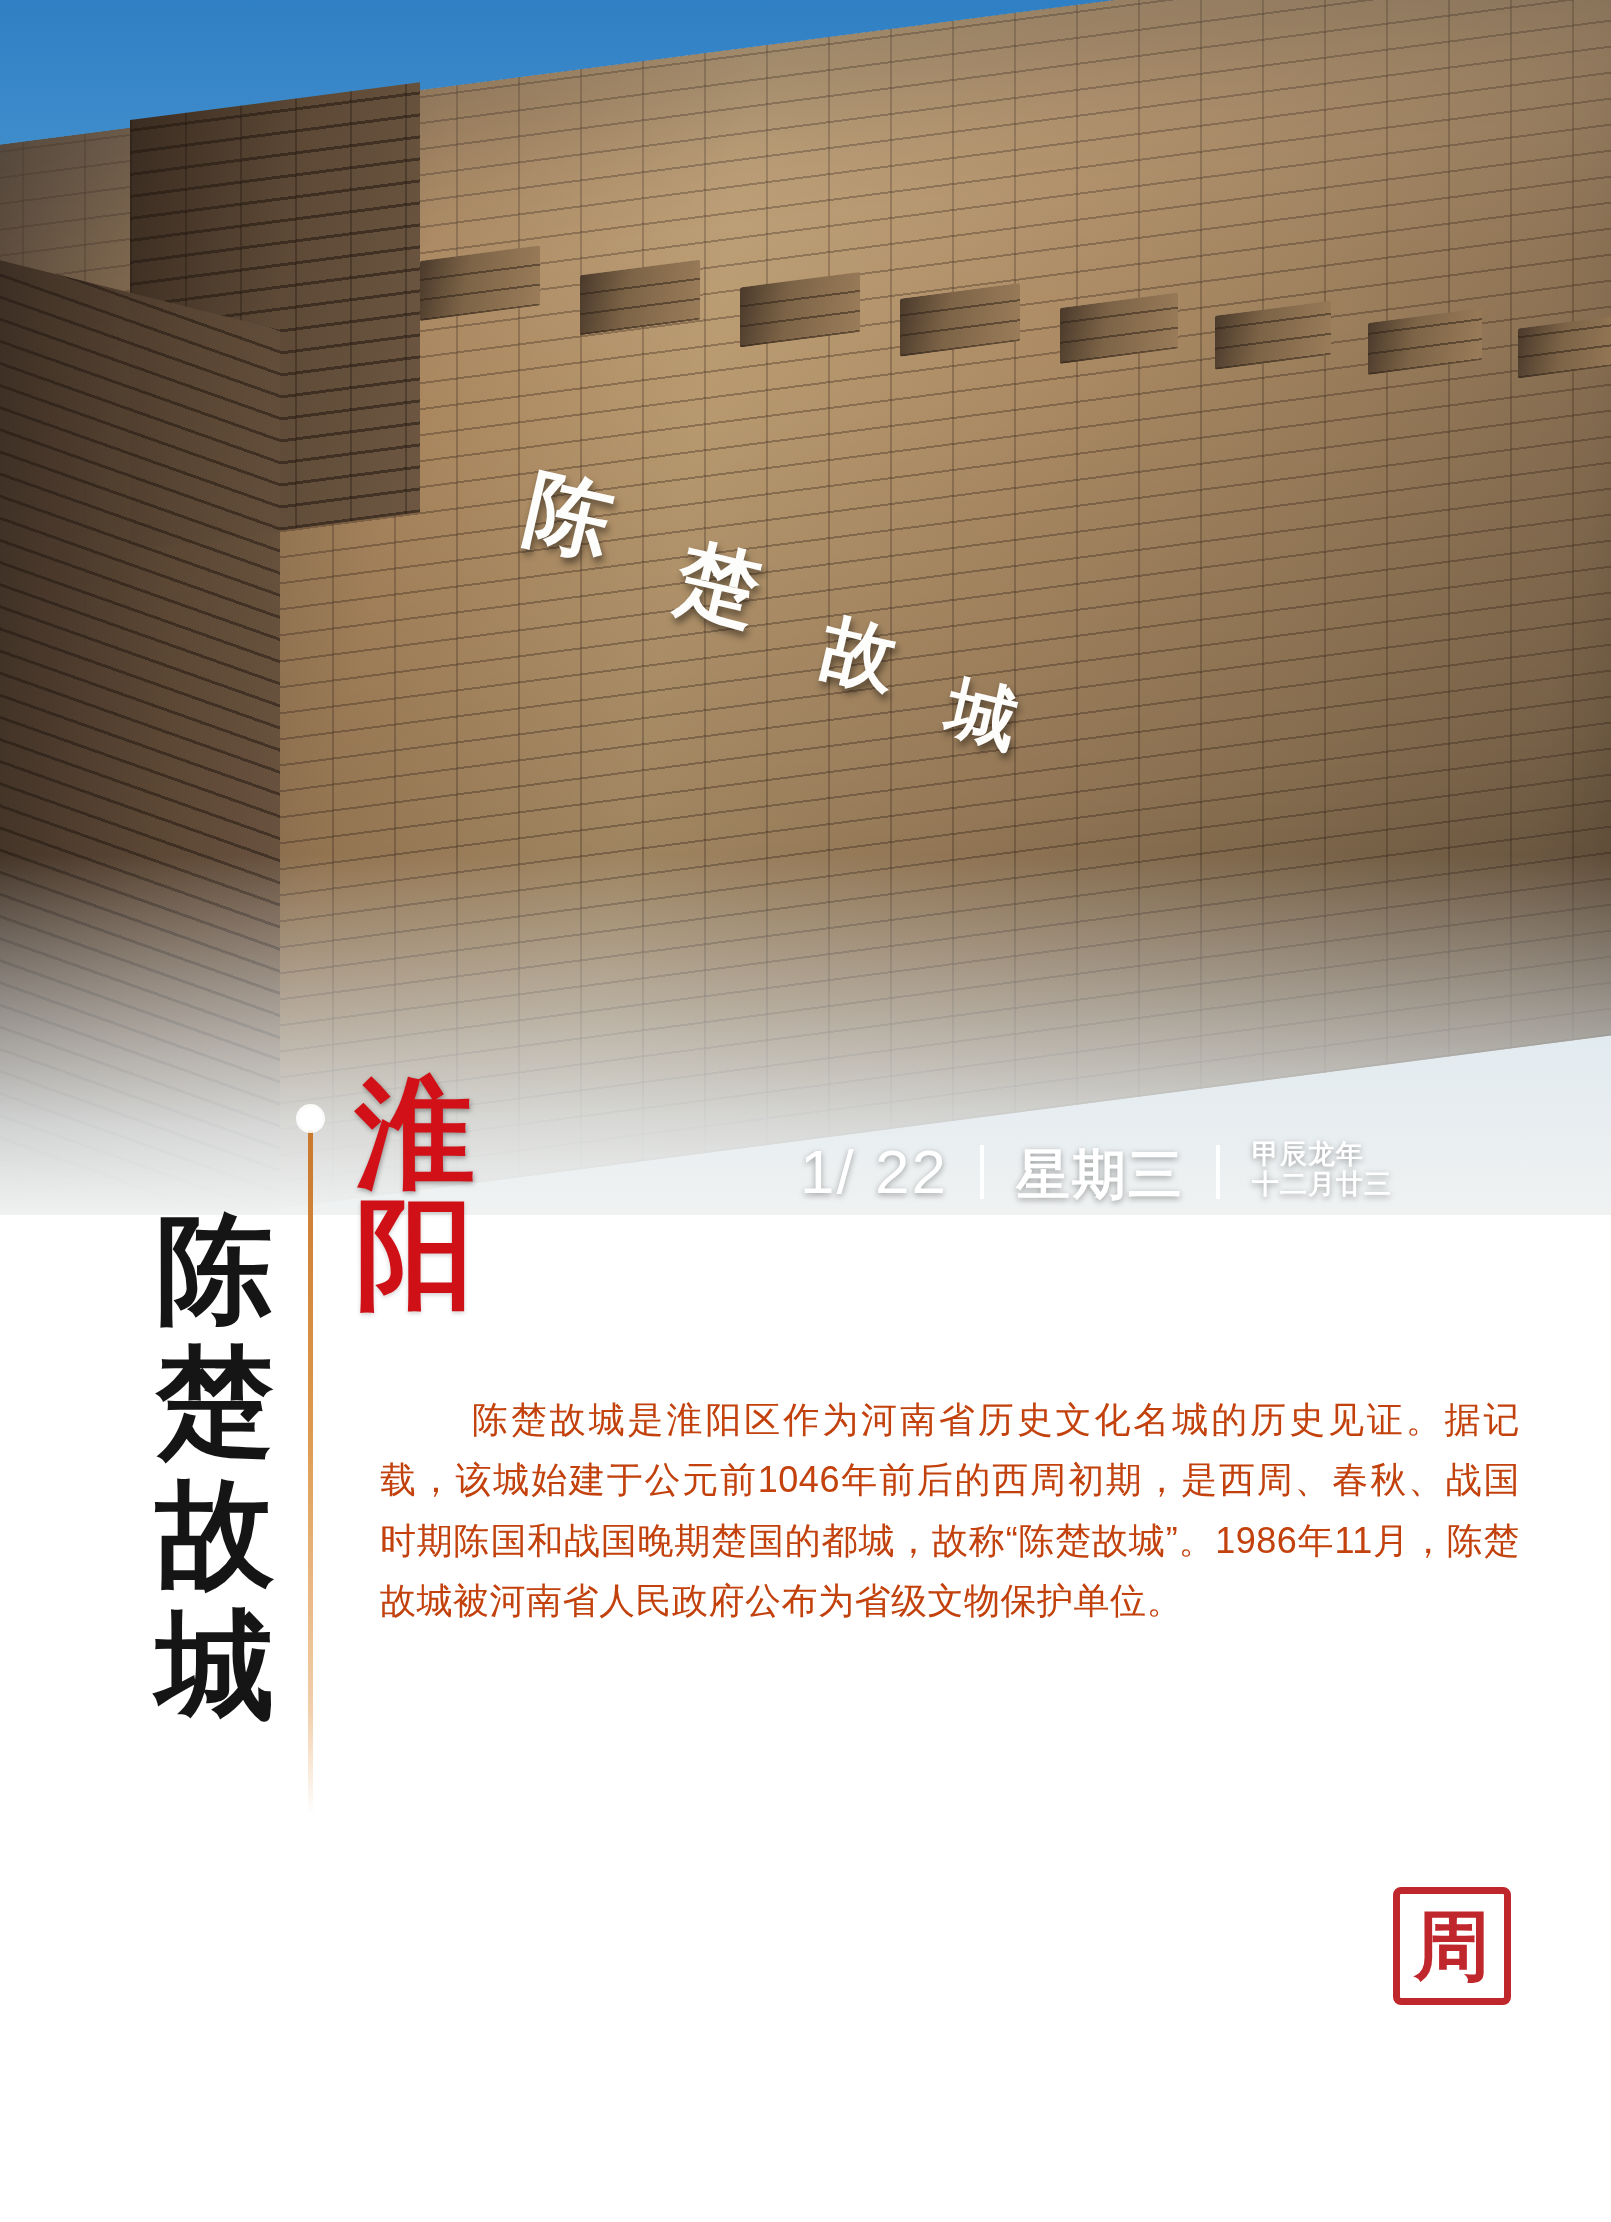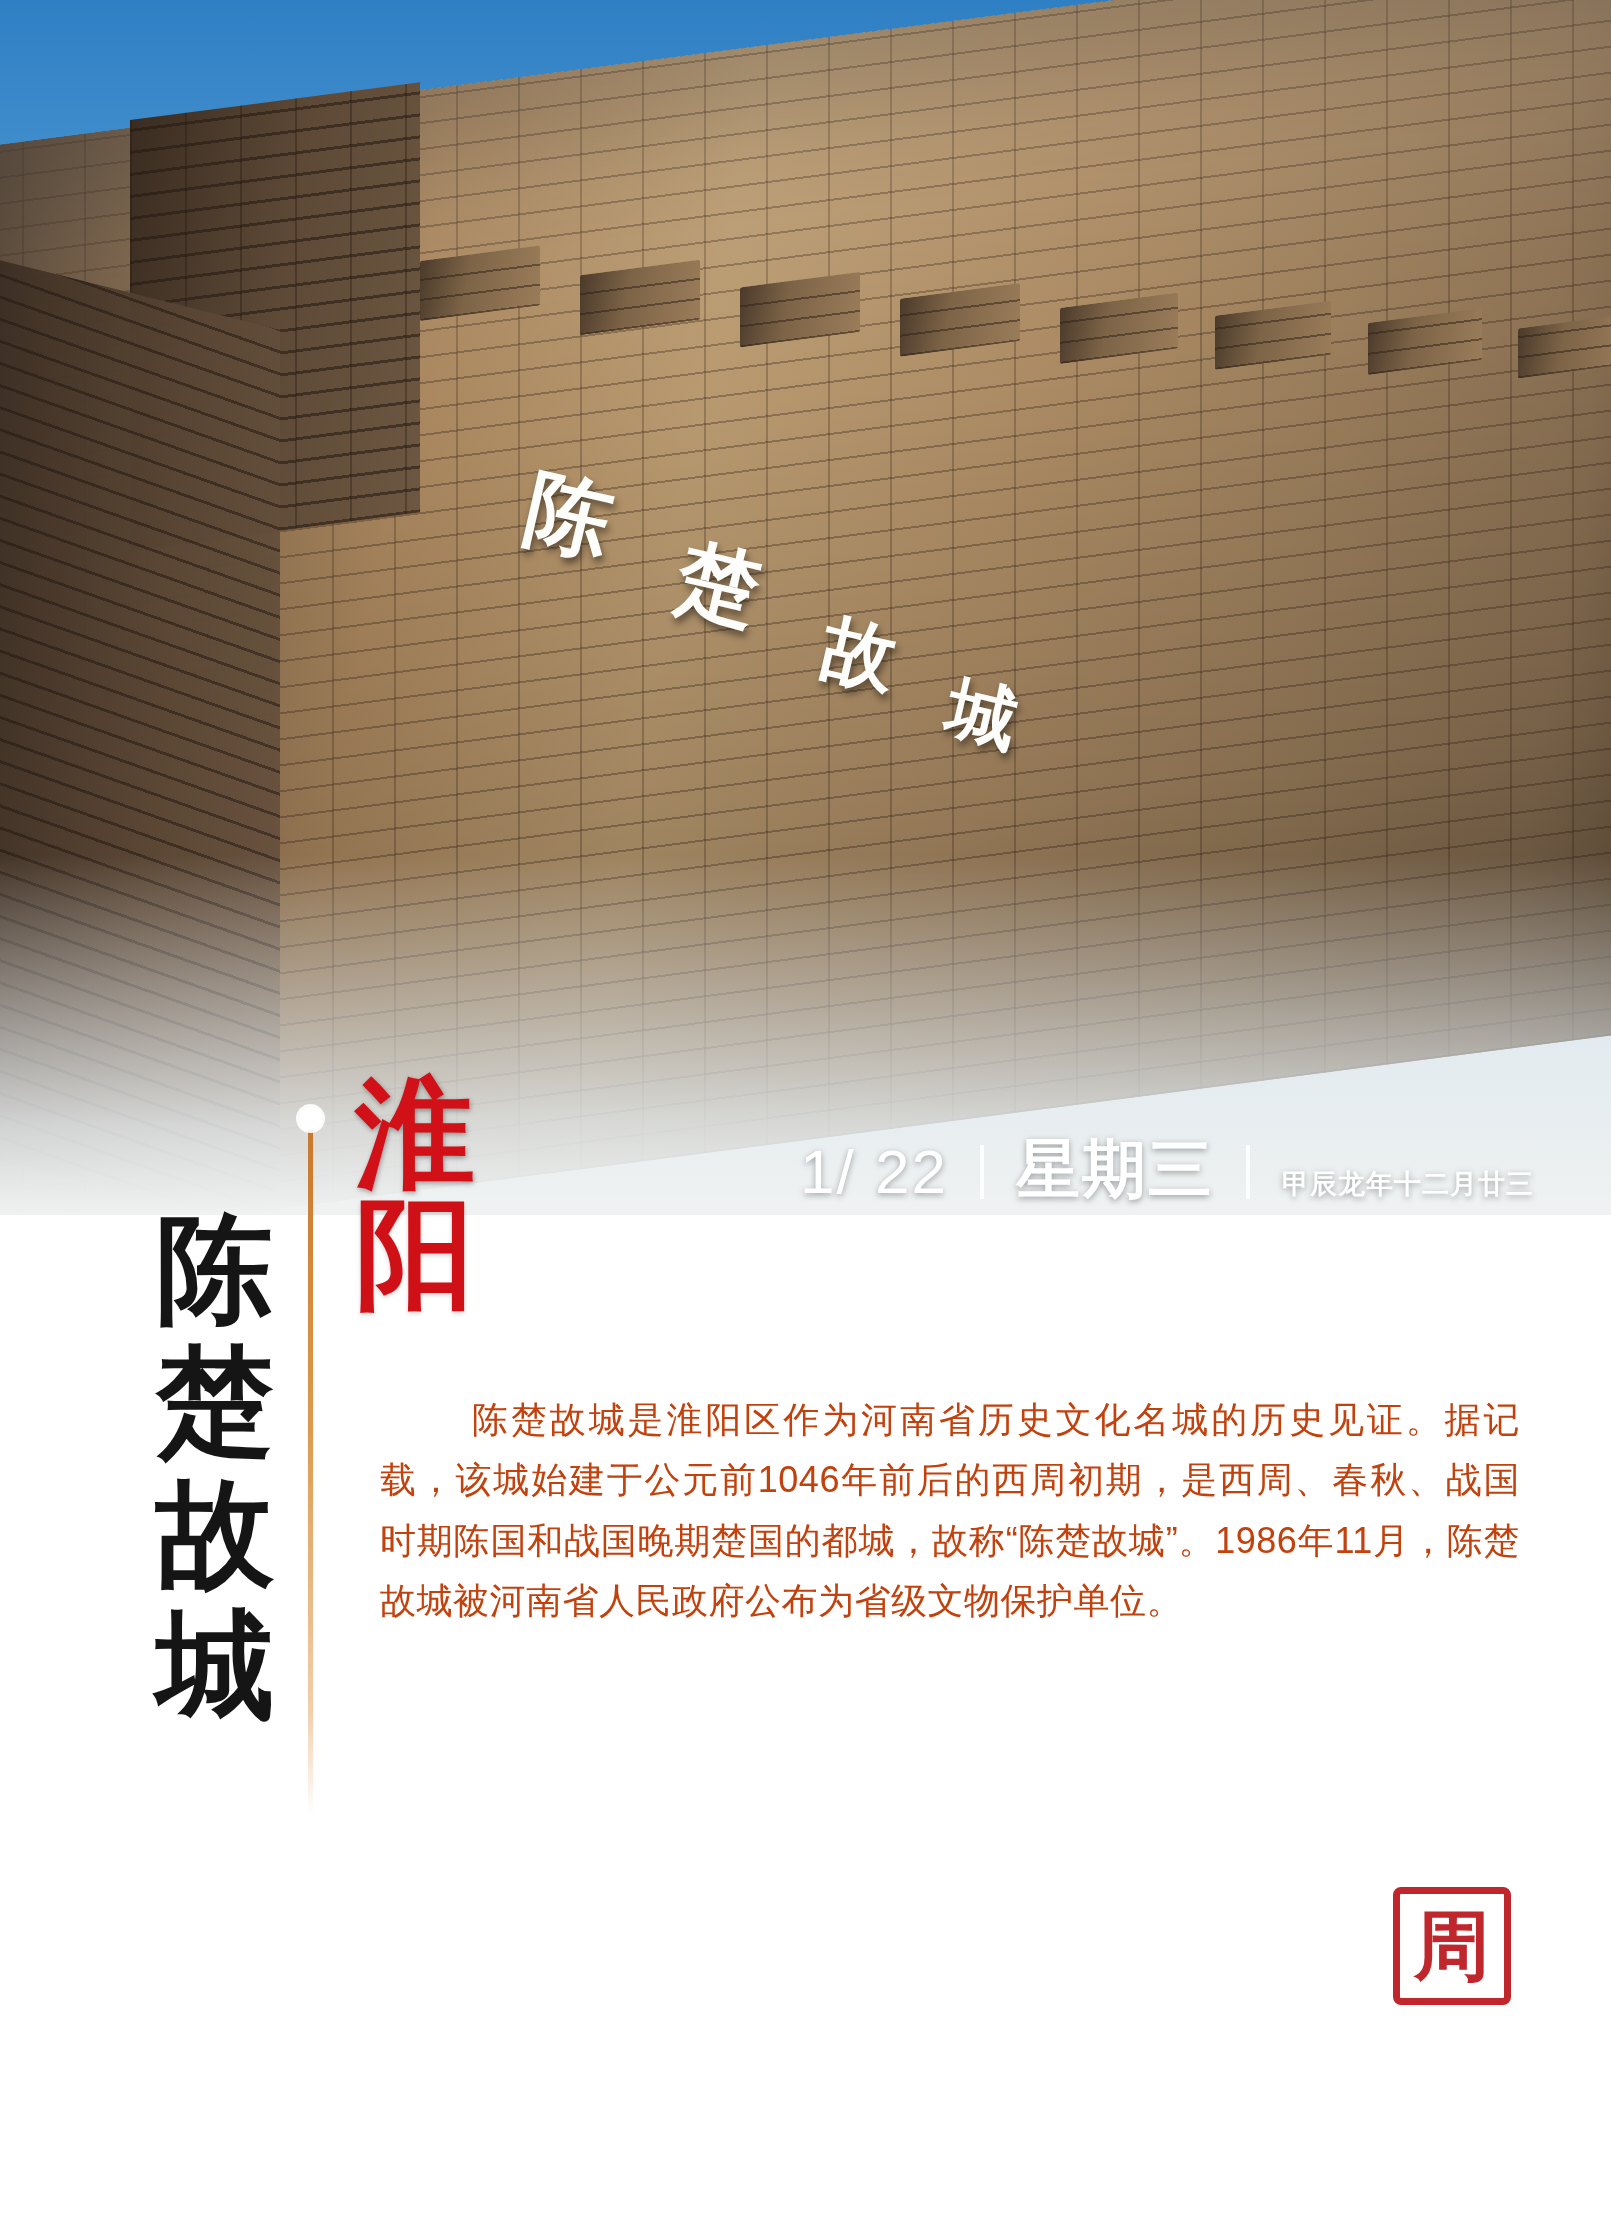--- a/index.html
+++ b/index.html
@@ -188,28 +188,29 @@
     font-family: "Liberation Sans", sans-serif;
   }
   .date-sep {
     width: 4px;
     height: 54px;
     background: #ffffff;
     margin: 0 16px 4px 16px;
     opacity: 0.95;
   }
   .date-week {
-    font-size: 64px;
+    font-size: 54px;
     font-weight: 700;
     line-height: 1;
     letter-spacing: 2px;
     padding-bottom: 2px;
   }
   .lunar {
     display: flex;
+    flex-direction: column;
     justify-content: flex-end;
     line-height: 1.12;
     padding-bottom: 4px;
   }
   .lunar span {
     font-size: 27px;
     font-weight: 700;
     letter-spacing: 1px;
     white-space: nowrap;
   }

